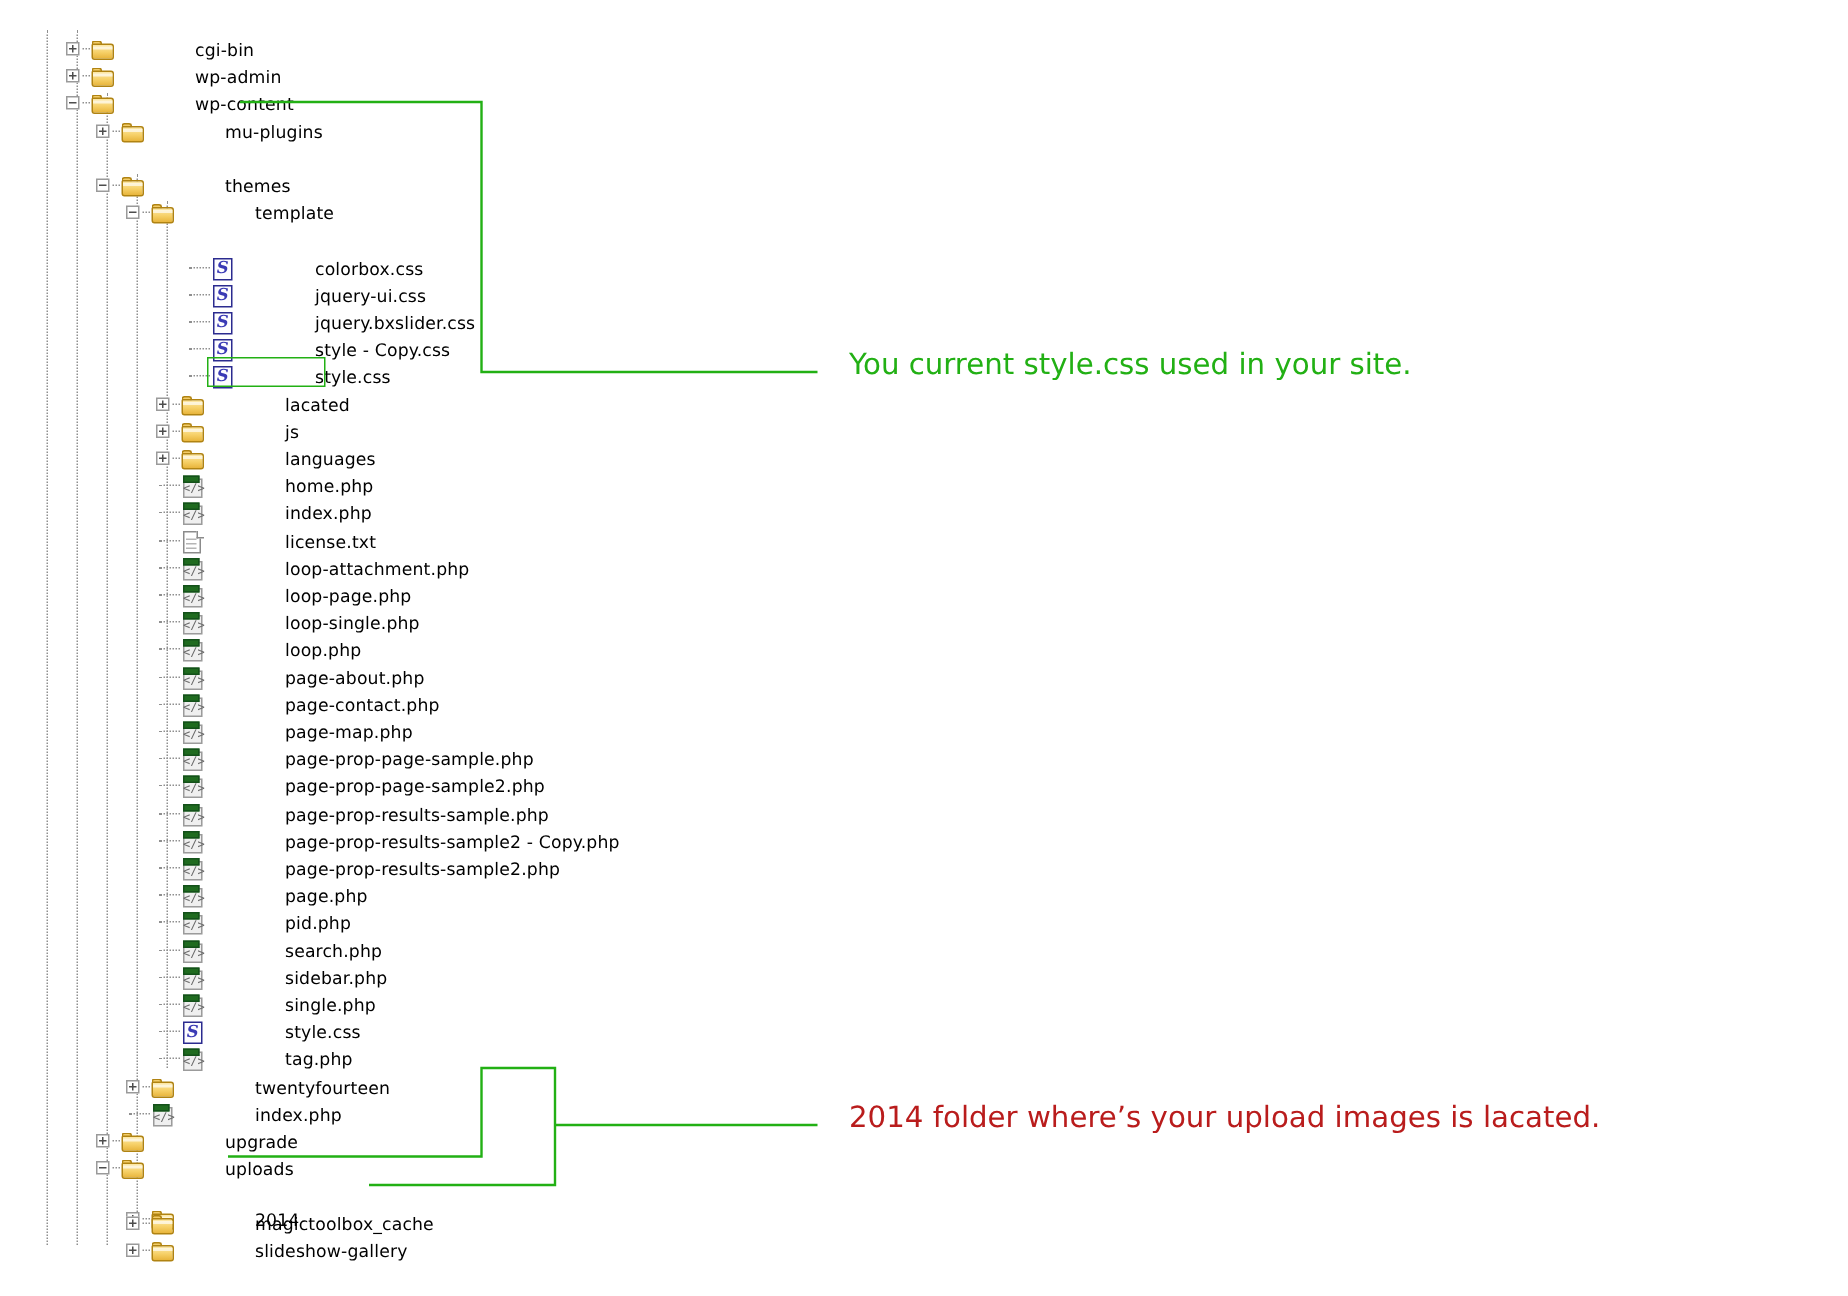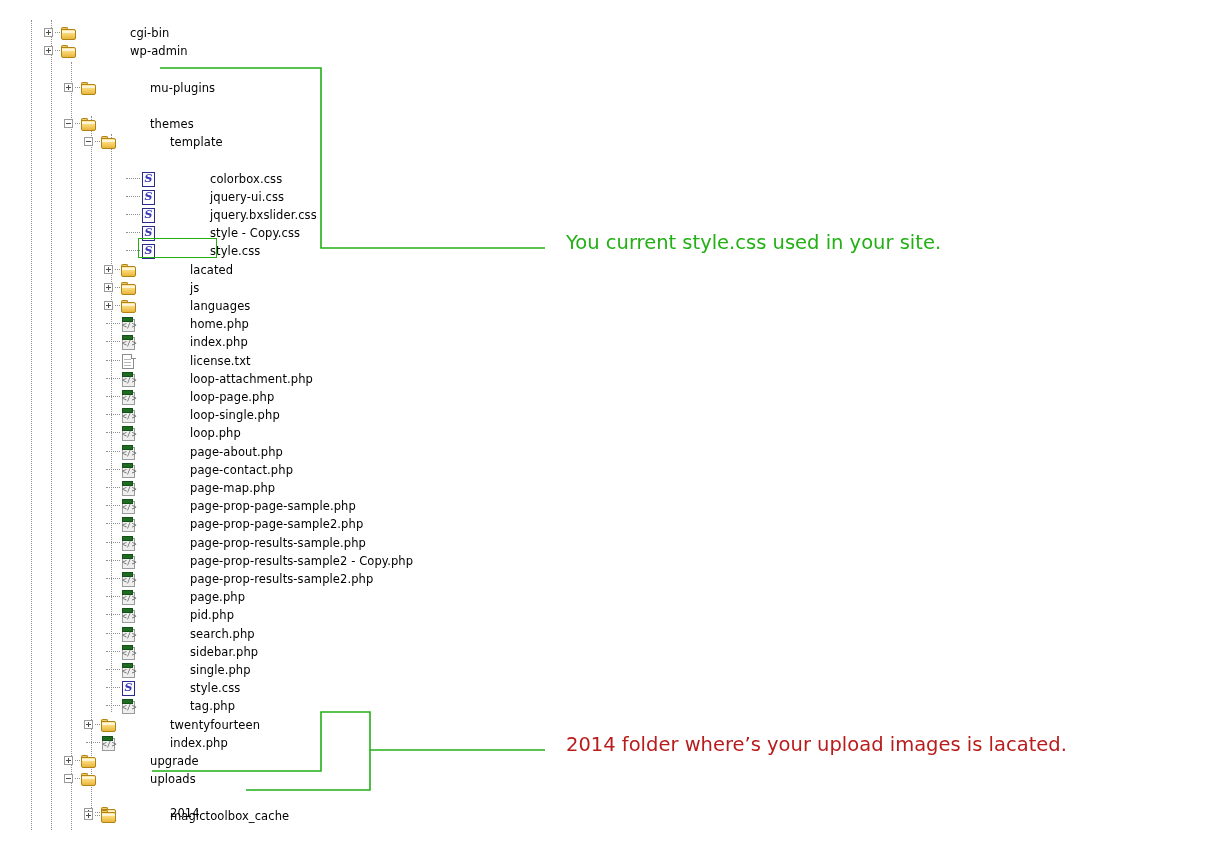--- a/index.html
+++ b/index.html
@@ -242,20 +242,32 @@
       <span class="stub" style="left:55px;width:5px"></span>
       <span style="position:absolute;left:61px;top:0;width:16px;height:18px">
         <span class="icon ic-folder">
           <span class="ft"></span>
           <span class="fb"></span>
           <span class="fl"></span>
         </span>
       </span>
       <span class="label" style="position:absolute;left:82px;top:0">wp-admin</span>
     </div>
+    <div class="row" style="left: 0px; top: 60px; width: 520px;">
+      <span class="exp minus" style="left:44px"></span>
+      <span class="stub" style="left:55px;width:5px"></span>
+      <span style="position:absolute;left:61px;top:0;width:16px;height:18px">
+        <span class="icon ic-folder">
+          <span class="ft"></span>
+          <span class="fb"></span>
+          <span class="fl"></span>
+        </span>
+      </span>
+      <span class="label" style="position:absolute;left:82px;top:0">wp-content</span>
+    </div>
     <div class="row" style="left: 0px; top: 79px; width: 520px;">
       <span class="exp plus" style="left:64px"></span>
       <span class="stub" style="left:75px;width:5px"></span>
       <span style="position:absolute;left:81px;top:0;width:16px;height:18px">
         <span class="icon ic-folder">
           <span class="ft"></span>
           <span class="fb"></span>
           <span class="fl"></span>
         </span>
       </span>
@@ -678,20 +690,32 @@
       <span class="stub" style="left:95px;width:5px"></span>
       <span style="position:absolute;left:101px;top:0;width:16px;height:18px">
         <span class="icon ic-folder">
           <span class="ft"></span>
           <span class="fb"></span>
           <span class="fl"></span>
         </span>
       </span>
       <span class="label" style="position:absolute;left:122px;top:0">magictoolbox_cache</span>
     </div>
+    <div class="row" style="left: 0px; top: 825px; width: 520px;">
+      <span class="exp plus" style="left:84px"></span>
+      <span class="stub" style="left:95px;width:5px"></span>
+      <span style="position:absolute;left:101px;top:0;width:16px;height:18px">
+        <span class="icon ic-folder">
+          <span class="ft"></span>
+          <span class="fb"></span>
+          <span class="fl"></span>
+        </span>
+      </span>
+      <span class="label" style="position:absolute;left:122px;top:0">slideshow-gallery</span>
+    </div>
   </div>
 
 <div id="annot">
 
   <svg width="1232" height="864" style="position:absolute;left:0;top:0">
 
     <path d="M 160 68 L 321 68 L 321 248 L 545 248" fill="none" stroke="#22b014" stroke-width="1.6"></path>
 
     <path d="M 152 771 L 321 771 L 321 712 L 370 712 L 370 790 L 246 790" fill="none" stroke="#22b014" stroke-width="1.6"></path>
     <path d="M 370 750 L 545 750" fill="none" stroke="#22b014" stroke-width="1.6"></path>

